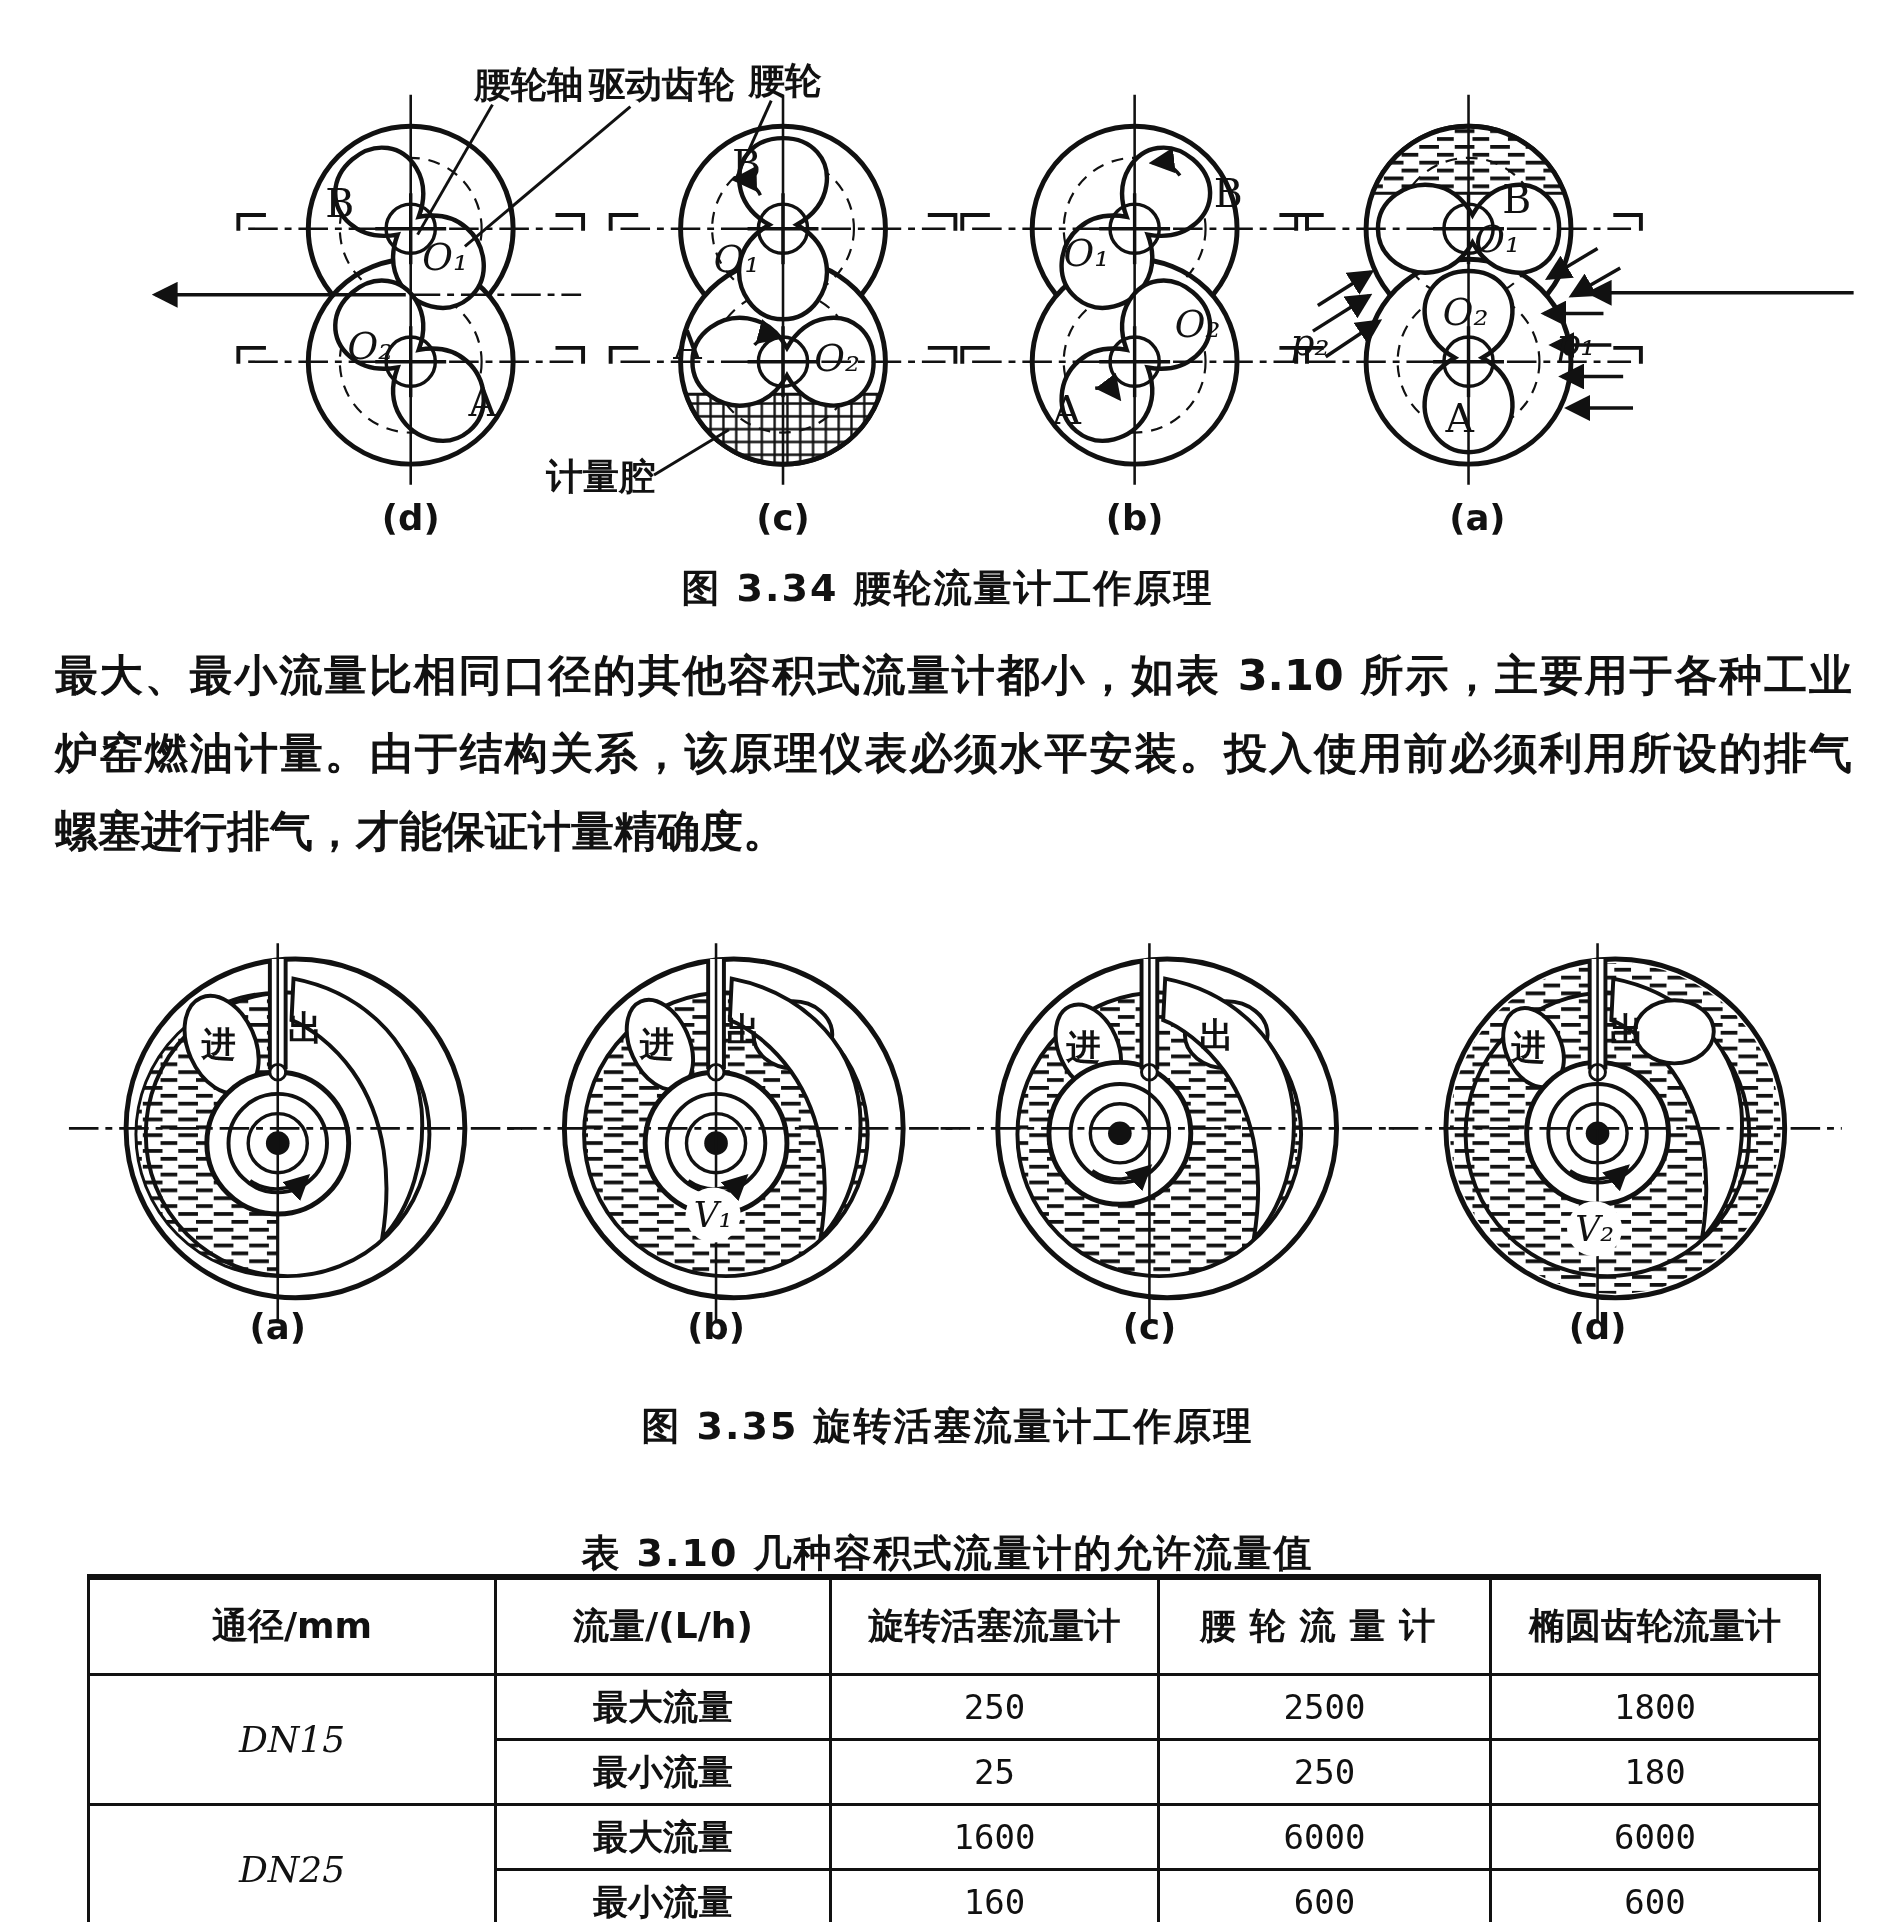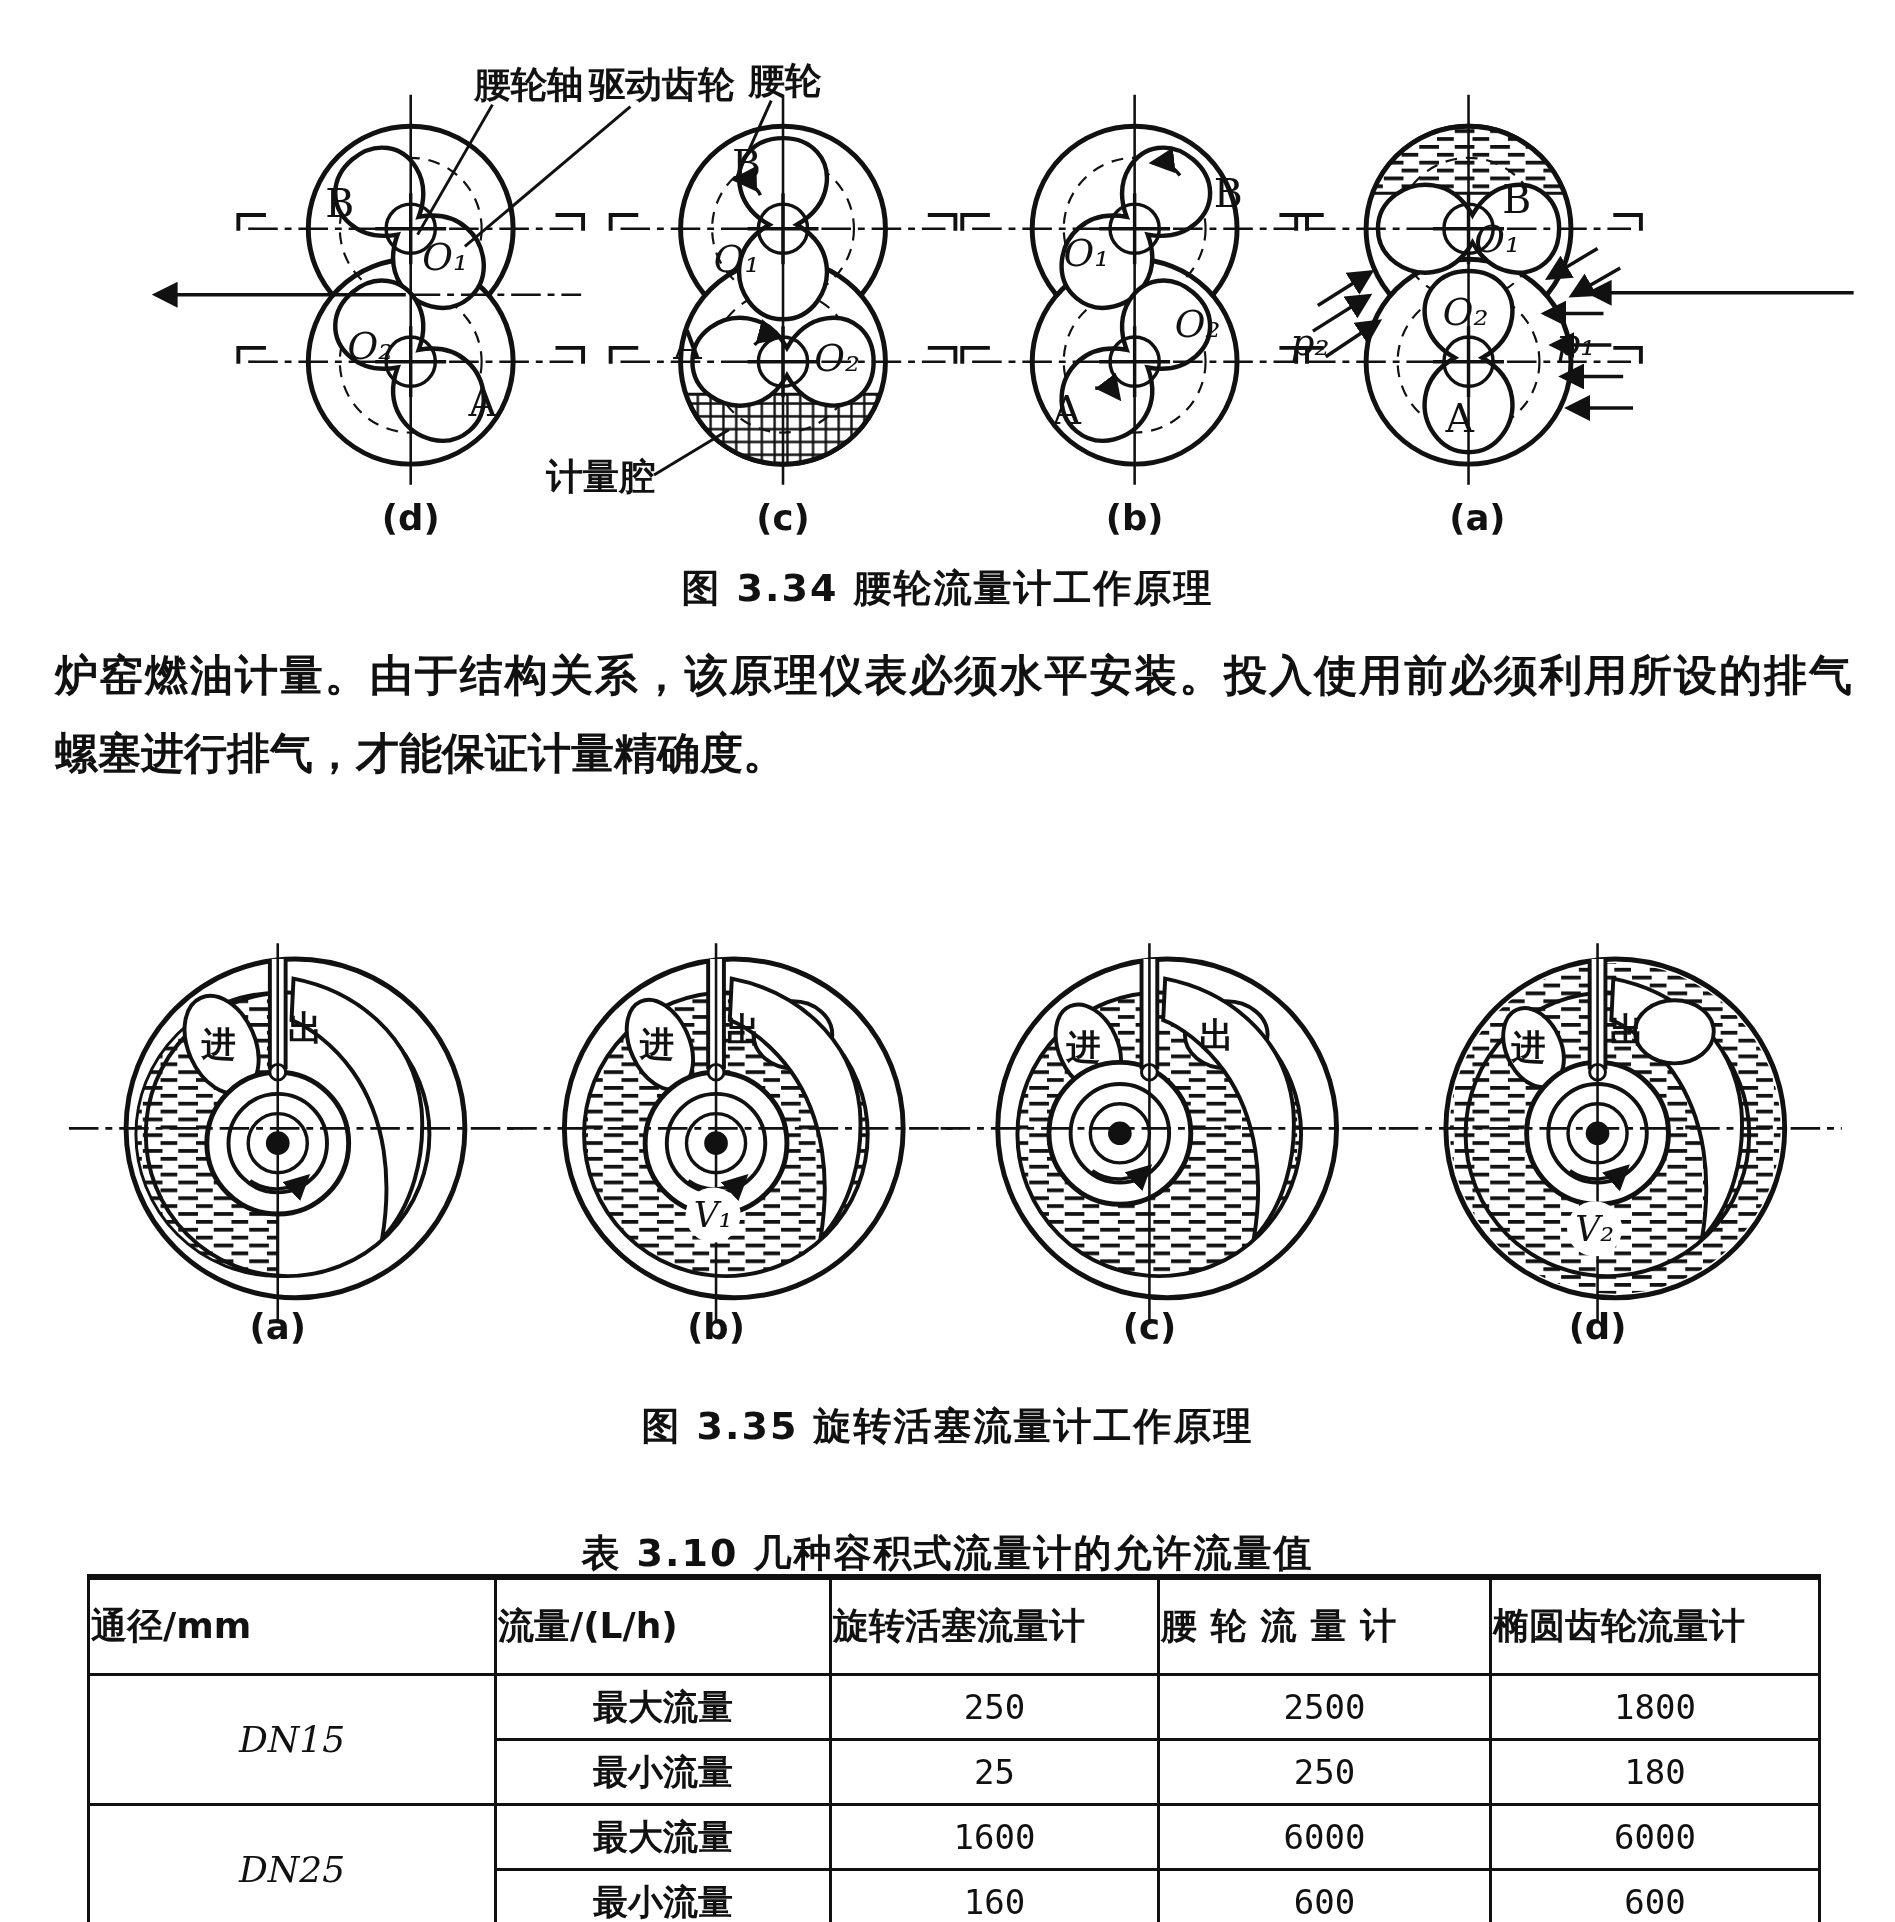--- a/index.html
+++ b/index.html
@@ -44,21 +44,21 @@
   .plast{text-align:left;}
   
   #table-wrap{left:87px;top:1574px;width:1731px;}
   table{
     width:1731px;border-collapse:collapse;table-layout:fixed;
     border-top:6.9px solid #111;border-bottom:6.9px solid #111;
     border-left:3px solid #111;border-right:3px solid #111;
   }
   th{
     border-bottom:3.9px solid #111;border-left:3px solid #111;border-right:3px solid #111;
-    height:91px;font-size:36px;font-weight:700;text-align:left;
+    height:91px;font-size:36px;font-weight:700;text-align:center;
     font-family:"DejaVu Sans",sans-serif;
   }
   td{
     border:3px solid #111;height:60px;font-size:35px;text-align:center;
     font-weight:700;font-family:"DejaVu Sans",sans-serif;
   }
   td.num{font-family:"DejaVu Sans Mono",monospace;font-weight:400;font-size:34px;}
   td.dn{font-family:"DejaVu Serif",serif;font-style:italic;font-size:36px;font-weight:400;text-align:center;}
   th.sp{letter-spacing:13.8px;margin-left:28px;}
 </style>
@@ -193,20 +193,21 @@
     <text class="cjk mid" font-size="37" x="537" y="98">腰轮轴</text>
     <text class="cjk mid" font-size="37" x="672" y="98">驱动齿轮</text>
     <text class="cjk mid" font-size="37" x="797" y="94">腰轮</text>
     <text class="cjk mid" font-size="37" x="610" y="496">计量腔</text>
   </g>
 </svg>
 
 <div class="abs caption" style="top:563px">图 3.34  腰轮流量计工作原理</div>
 
 <div id="paragraph" class="abs">
+  <div class="pline">最大、最小流量比相同口径的其他容积式流量计都小，如表 3.10 所示，主要用于各种工业</div>
   <div class="pline">炉窑燃油计量。由于结构关系，该原理仪表必须水平安装。投入使用前必须利用所设的排气</div>
   <div class="plast">螺塞进行排气，才能保证计量精确度。</div>
 </div>
 
 <svg class="abs" style="left:0;top:941px" width="1895" height="424" viewBox="0 0 1924 430">
 
   <g>
     <circle class="housing" cx="300" cy="190" r="172" stroke-width="6"></circle>
     <circle class="inner" cx="292" cy="196" r="144"></circle>
     <path d="M282,52 A144 144 0 0 0 282,340 Z" fill="url(#hd)" class="lens"></path>

